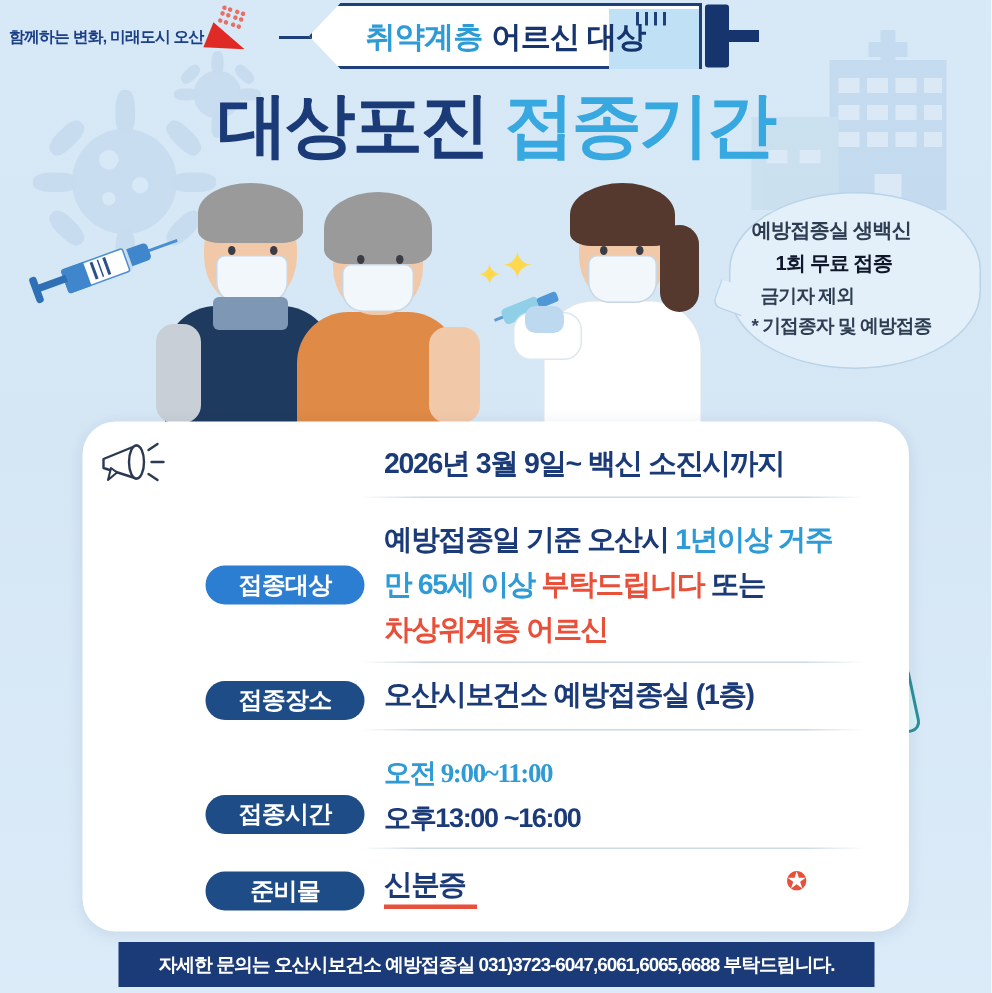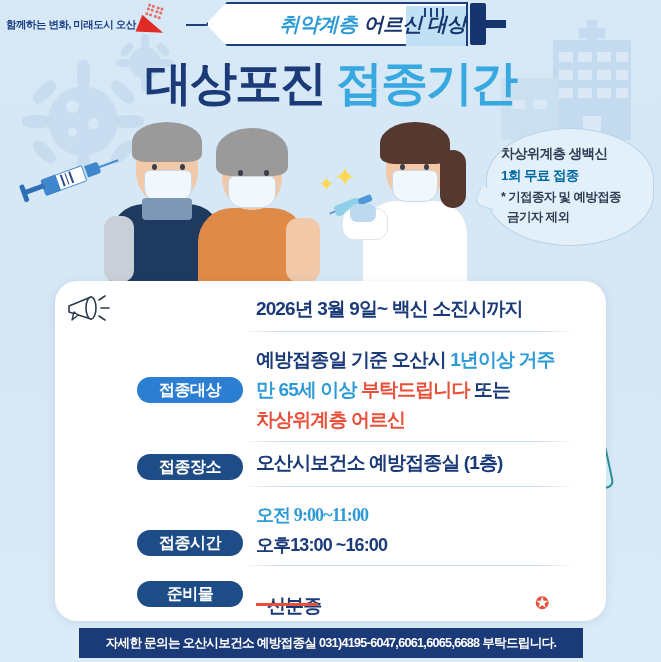--- a/index.html
+++ b/index.html
@@ -157,23 +157,22 @@
     left: 10px;
     top: 0;
     width: 262px;
     height: 44px;
     background: #ffffff;
     border: 2px solid #1f3f7a;
     box-sizing: border-box;
     clip-path: polygon(0% 50%, 8% 0%, 100% 0%, 100% 100%, 8% 100%);
     display: flex;
     align-items: center;
-    justify-content: flex-end;
+    justify-content: center;
     gap: 6px;
-    font-style: italic;
   }
   .ribbon-fill {
     position: absolute;
     right: 0;
     top: 2px;
     width: 60px;
     height: 40px;
     background: #bfe0f5;
   }
   .ribbon-ticks {
@@ -400,21 +399,21 @@
     padding: 14px 10px 0 14px;
   }
   .bubble-line {
     font-size: 13.5px;
     font-weight: bold;
     color: #2f3d52;
     letter-spacing: -0.6px;
     line-height: 1.62;
     white-space: nowrap;
   }
-  .bubble-line.accent { color: #0369a1; }
+  .bubble-line.accent { color: #0f172a; margin-left: 16px; }
   .bubble-line.small { font-size: 12.5px; }
   .bubble-tail {
     position: absolute;
     left: -10px;
     top: 60px;
     width: 20px;
     height: 18px;
     background: #e3f0fa;
     border-left: 1.5px solid #b9d3e8;
     border-bottom: 1.5px solid #b9d3e8;
@@ -701,24 +700,24 @@
       <div style="position:absolute;left:330px;top:38px;width:26px;height:58px;background:#55382e;border-radius:14px;"></div>
       <div class="p-eye" style="left:290px;top:52px;"></div>
       <div class="p-eye" style="left:314px;top:52px;"></div>
       <div class="p-mask" style="left:282px;top:58px;width:44px;height:30px;"></div>
       <div style="position:absolute;left:240px;top:92px;width:26px;height:18px;background:#bcd9ef;border-radius:7px;"></div>
     </div>
   </div>
 
   <div class="bubble">
     <div class="bubble-tail"></div>
-    <div class="bubble-line">차상위계층 생백신</div>
+    <div class="bubble-line">예방접종실 생백신</div>
     <div class="bubble-line accent">1회 무료 접종</div>
+    <div class="bubble-line small" style="padding-left:6px;">금기자 제외</div>
     <div class="bubble-line small">* 기접종자 및 예방접종</div>
-    <div class="bubble-line small" style="padding-left:6px;">금기자 제외</div>
   </div>
 
   <div class="vial">
     <div class="vial-cap"></div>
     <div class="vial-body"></div>
     <div class="vial-label"></div>
   </div>
 
   <div class="card">
 
@@ -757,25 +756,25 @@
     <div class="badge deep" style="left:82px;top:249px;">접종시간</div>
     <div class="val small" style="top:222px;font-family:Liberation Serif, serif;">
       <span class="c-blue">오전 9:00~11:00</span>
     </div>
     <div class="val small" style="top:252px;">
       <span class="c-navy">오후13:00 ~16:00</span>
     </div>
     <div class="sep" style="top:284px;"></div>
 
     <div class="badge deep" style="left:82px;top:300px;">준비물</div>
-    <div class="val" style="top:312px;margin-left:11px;">
+    <div class="val" style="top:296px;">
       <span class="c-navy">신분증</span>
       <span class="star">✪</span>
     </div>
     <div class="idcard-underline" style="top:322px;"></div>
 
   </div>
 
   <div class="footer">
-    <span class="footer-text">자세한 문의는 오산시보건소 예방접종실 031)4195-6047,6061,6065,6688 부탁드립니다.</span>
+    <span class="footer-text">자세한 문의는 오산시보건소 예방접종실 031)3723-6047,6061,6065,6688 부탁드립니다.</span>
   </div>
 
 </div>
 
 </body></html>

